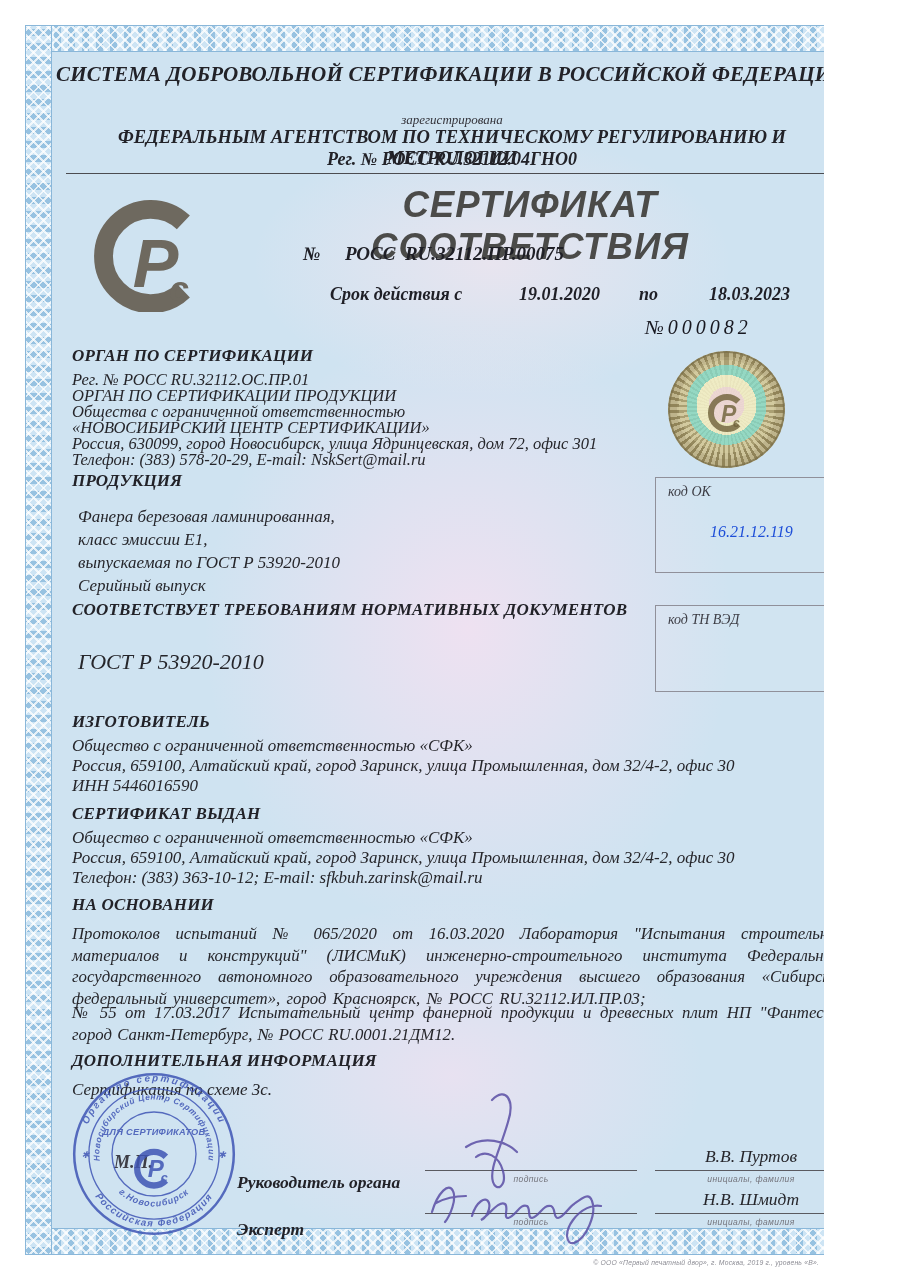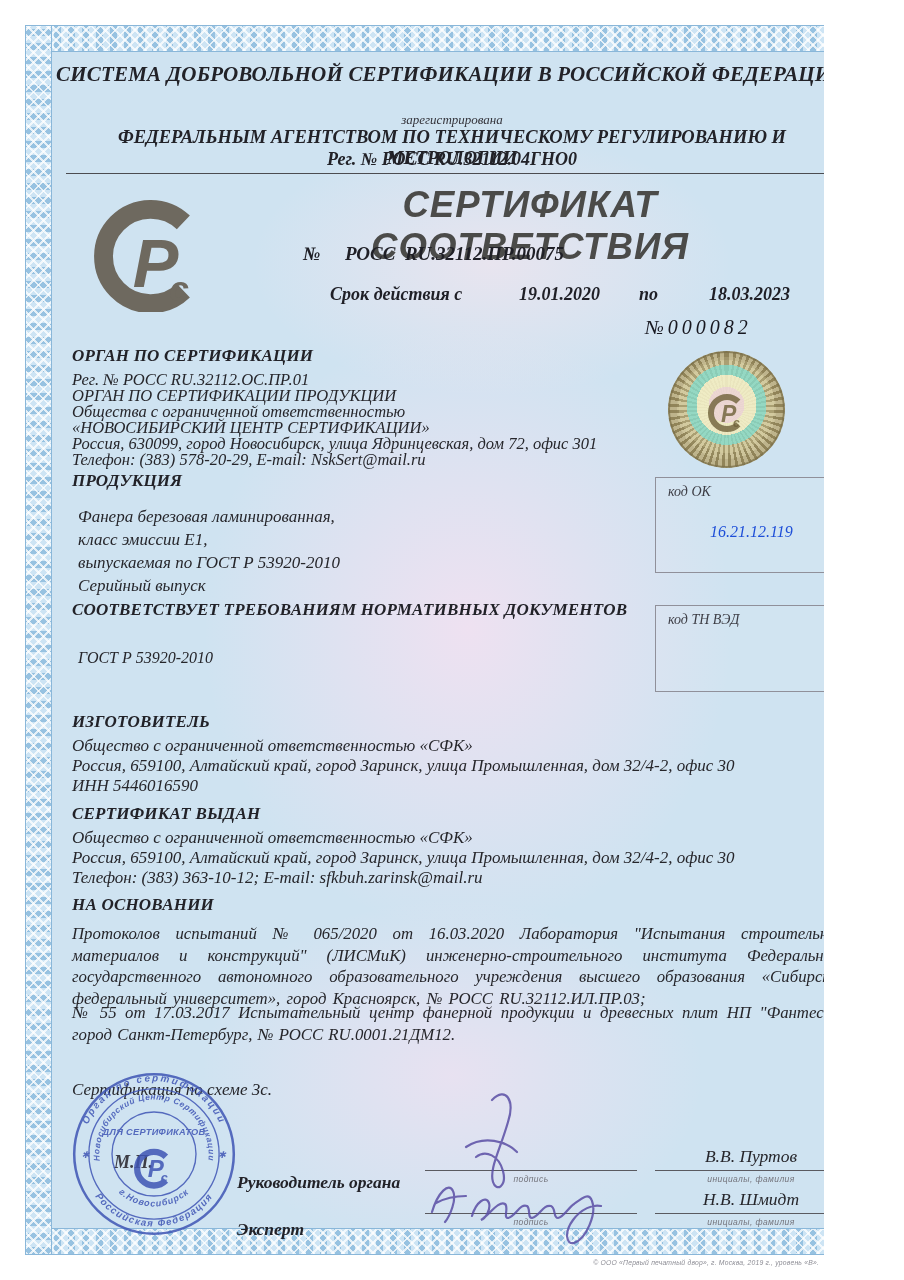--- a/index.html
+++ b/index.html
@@ -42,21 +42,21 @@
   .serial{left:645px;top:316px;font-size:20px;letter-spacing:4px;color:#17171f;}
   .sec{font-size:17px;font-weight:bold;color:#222228;letter-spacing:.2px;}
   .body-lines div{white-space:nowrap;}
   .org-lines{left:72px;top:372px;font-size:16.5px;line-height:16px;color:#26262b;}
   .prod-lines{left:78px;top:505px;font-size:17px;line-height:23px;color:#26262b;}
   .man-lines{left:72px;top:736px;font-size:17px;line-height:20px;color:#26262b;}
   .hold-lines{left:72px;top:828px;font-size:17px;line-height:20px;color:#26262b;}
   .codebox{border:1px solid #90909a;border-right:none;background:rgba(255,255,255,.06);box-sizing:border-box;}
   .codebox .lbl{font-size:14px;color:#3c3c44;padding:6px 15px 0 12px;}
   .okval{left:710px;top:523px;font-size:16px;color:#1d4ed8;}
-  .gost{left:78px;top:649px;font-size:16px;color:#26262b;}
+  .gost{left:78px;top:649px;font-size:22px;color:#26262b;}
   .basis-par{left:72px;top:915px;width:775px;font-size:16.8px;line-height:21.6px;
       text-align:justify;word-spacing:2px;color:#26262b;margin-top:8px;}
   .basis-par2{left:72px;top:1002px;width:775px;font-size:16.8px;line-height:21.6px;
       text-align:justify;word-spacing:1px;color:#26262b;}
   .scheme{left:72px;top:1080px;font-size:17px;color:#26262b;}
   .mp{left:114px;top:1152px;font-size:18px;font-weight:bold;color:#3e3e46;z-index:1;}
   .role{font-size:17.5px;font-weight:bold;color:#222228;margin-top:29px;}
   .sigline{border-bottom:1.2px solid #5a5a60;height:0;}
   .caption{font-family:"Liberation Sans",sans-serif;font-size:8.5px;color:#74747c;
       letter-spacing:.4px;text-align:center;}
@@ -152,20 +152,21 @@
   <div class="abs hold-lines body-lines">
     <div>Общество с ограниченной ответственностью «СФК»</div>
     <div>Россия, 659100, Алтайский край, город Заринск, улица Промышленная, дом 32/4-2, офис 30</div>
     <div>Телефон: (383) 363-10-12; E-mail: sfkbuh.zarinsk@mail.ru</div>
   </div>
 
   <div class="abs sec" style="left:72px;top:895px;">НА ОСНОВАНИИ</div>
   <div class="abs basis-par">Протоколов испытаний № 065/2020 от 16.03.2020 Лаборатория "Испытания строительных материалов и конструкций" (ЛИСМиК) инженерно-строительного института Федерального государственного автономного образовательного учреждения высшего образования «Сибирский федеральный университет», город Красноярск, № РОСС RU.32112.ИЛ.ПР.03;</div>
   <div class="abs basis-par2">№ 55 от 17.03.2017 Испытательный центр фанерной продукции и древесных плит НП "Фантест", город Санкт-Петербург, № РОСС RU.0001.21ДМ12.</div>
 
+  <div class="abs sec" style="left:72px;top:1051px;">ДОПОЛНИТЕЛЬНАЯ ИНФОРМАЦИЯ</div>
   <div class="abs scheme">Сертификация по схеме 3с.</div>
 
   <div class="abs mp">М.П.</div>
   <svg class="abs stamp-wrap" viewBox="0 0 160 160">
     <g fill="none" stroke="#3f55b5">
       <circle cx="80" cy="80" r="76" stroke-width="2.4"></circle>
       <circle cx="80" cy="80" r="62" stroke-width="1.3"></circle>
       <circle cx="80" cy="80" r="40" stroke-width="1.3"></circle>
     </g>
     <defs>

